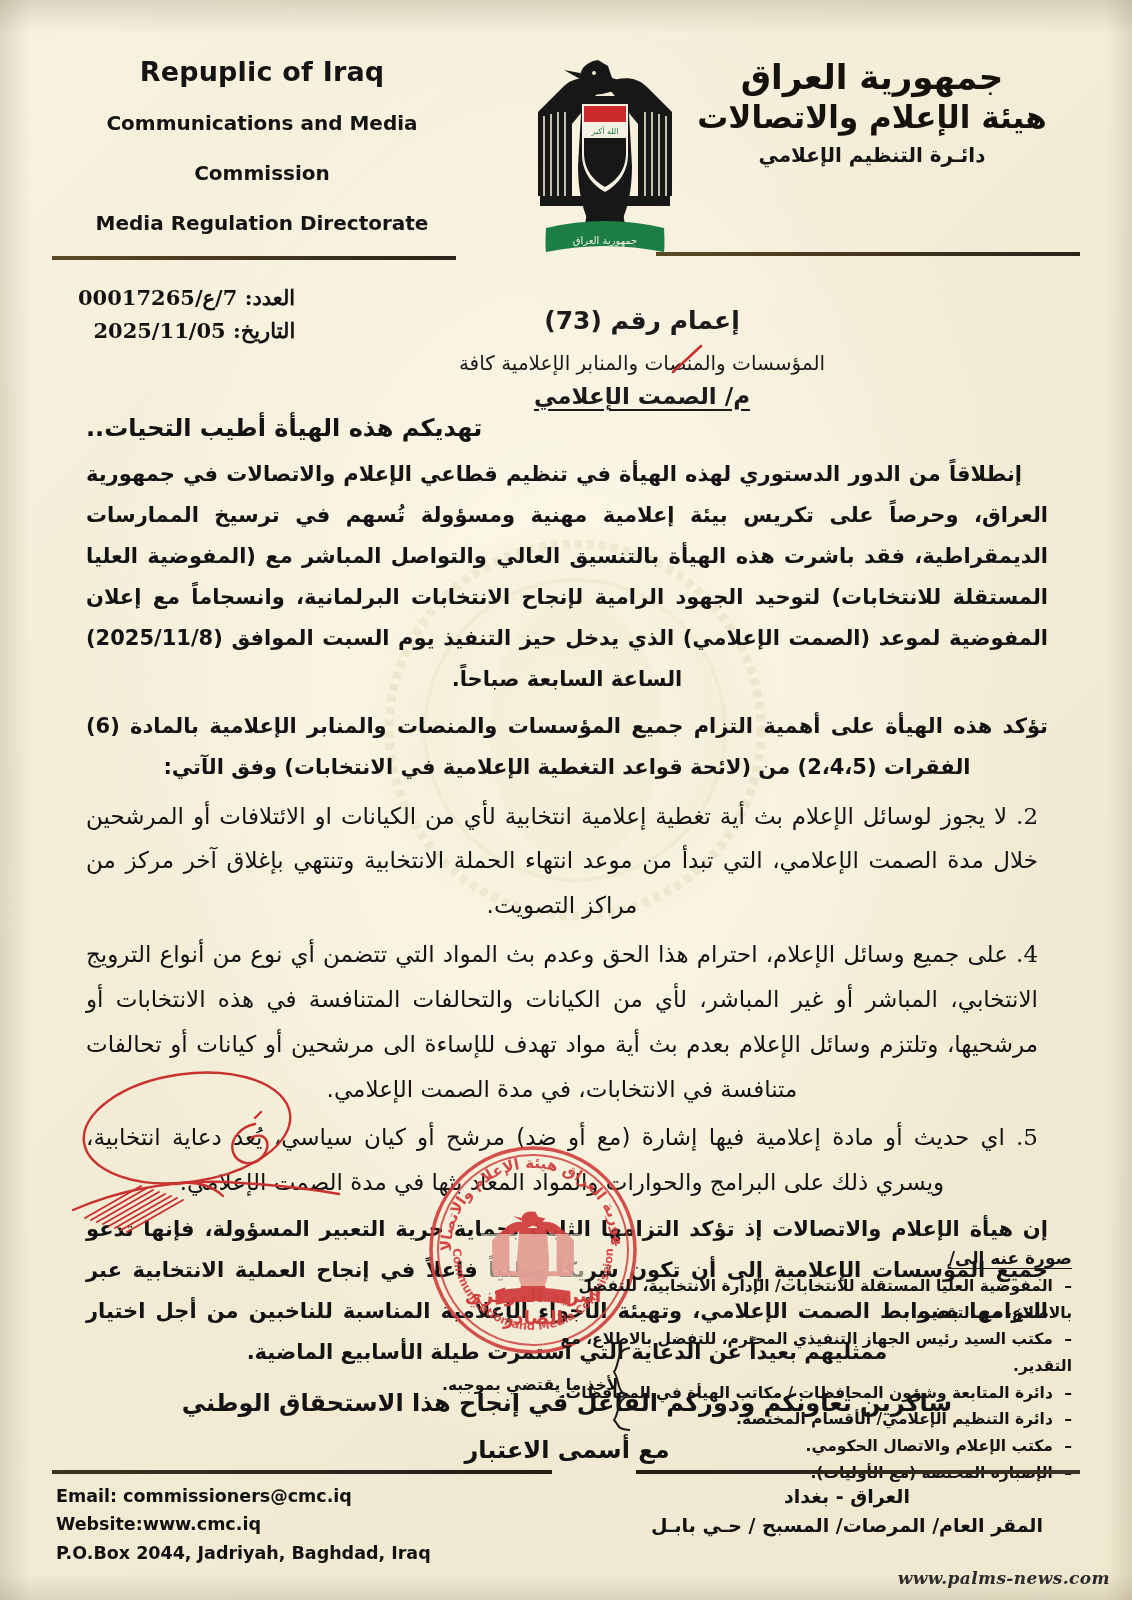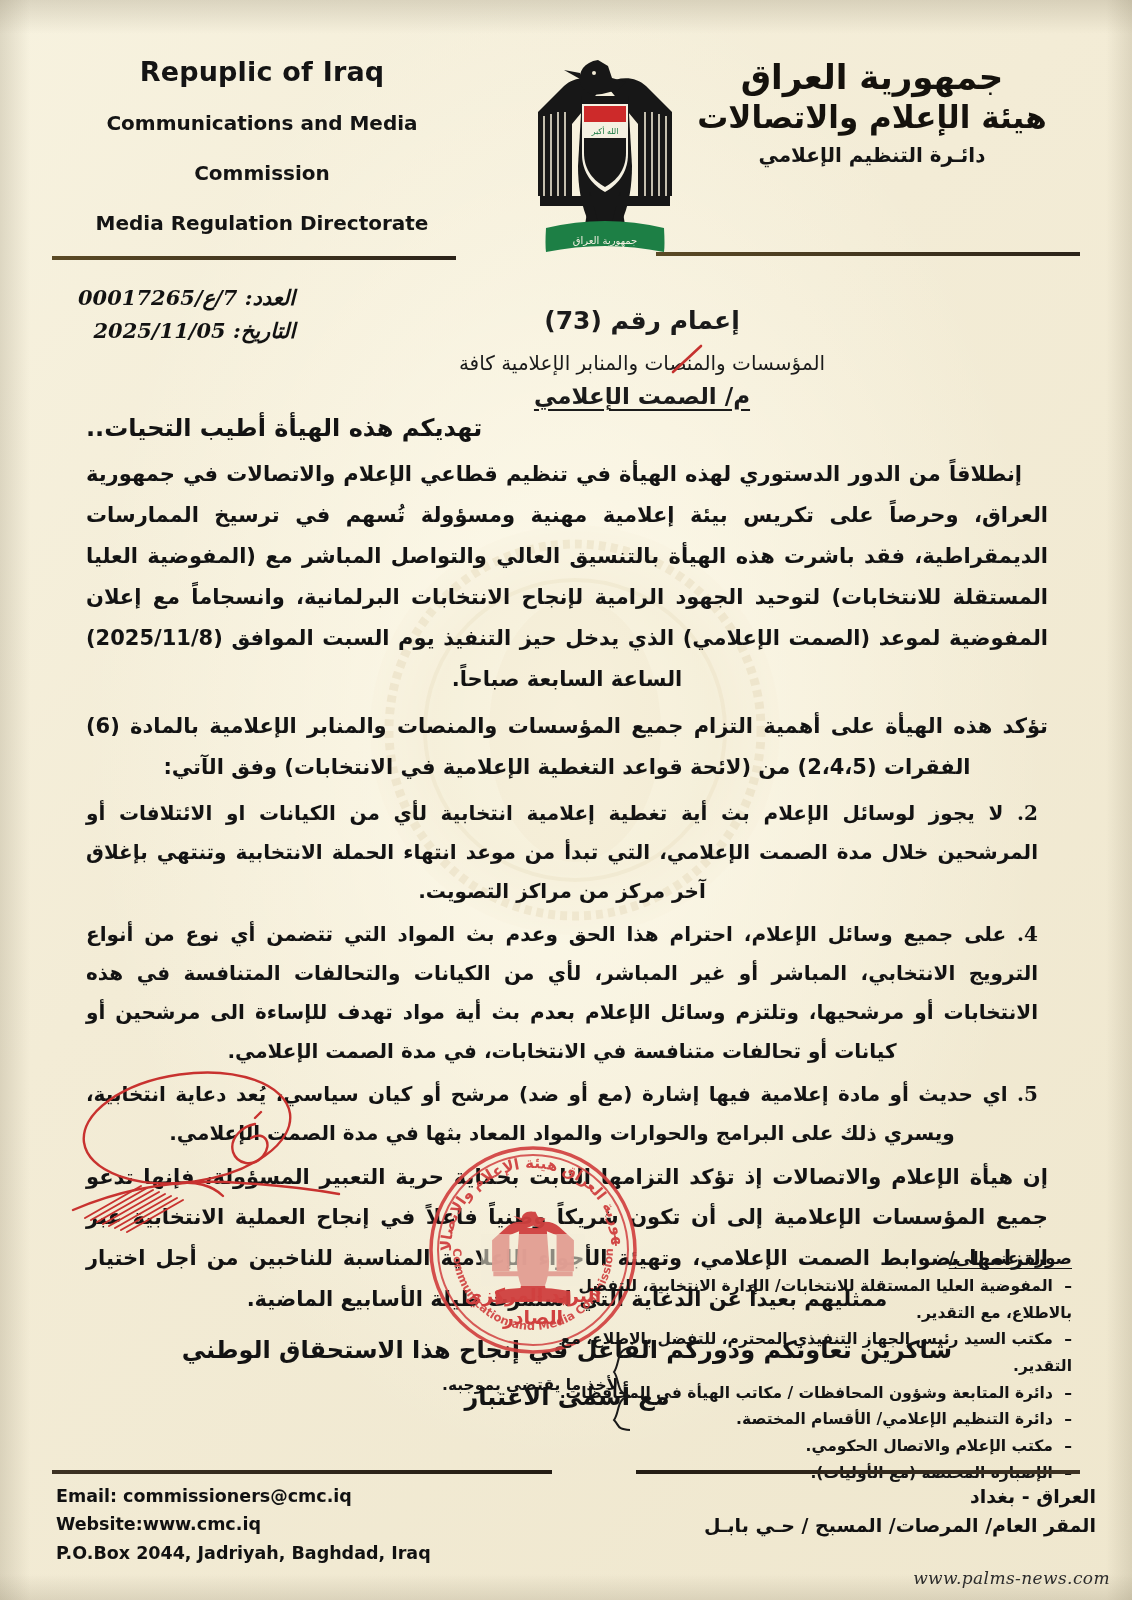--- a/index.html
+++ b/index.html
@@ -117,21 +117,20 @@
   .meta {
     position: absolute;
     left: 78px; top: 282px;
     direction: rtl;
     text-align: right;
     font-family: "DejaVu Serif", "Liberation Serif", serif;
     font-weight: bold;
     font-size: 21px;
     line-height: 1.55;
     color: #121212;
-    font-style: italic;
   }
 
   
   .title-block {
     position: absolute;
     right: 120px; top: 306px;
     width: 740px;
     direction: rtl;
     text-align: center;
   }
@@ -179,22 +178,22 @@
     font-size: 21px;
     font-weight: bold;
     line-height: 1.95;
     text-align: justify;
     text-align-last: center;
     letter-spacing: -.4px;
     margin-bottom: 6px;
   }
   .para.indent { text-indent: 26px; }
   .clause {
-    font-size: 20px;
-    font-weight: bold;
+    font-size: 23px;
+    font-weight: normal;
     line-height: 1.95;
     text-align: justify;
     text-align-last: center;
     letter-spacing: -.4px;
     margin-bottom: 4px;
     padding-right: 10px;
   }
   .clause-num {
     font-family: "DejaVu Serif", "Liberation Serif", serif;
   }
@@ -301,35 +300,36 @@
   .footer-en {
     position: absolute;
     left: 56px; top: 1482px;
     font-size: 17.5px;
     font-weight: bold;
     line-height: 1.62;
     color: #111;
   }
   .footer-ar {
     position: absolute;
-    right: 36px; top: 1482px;
-    direction: rtl;
+    right: 65px; top: 1482px;
+    direction: rtl;
+    text-align: center;
     width: 440px;
     font-size: 19px;
     font-weight: bold;
     line-height: 1.5;
     color: #111;
     letter-spacing: .6px;
   }
   .watermark {
     position: absolute;
     right: 22px; bottom: 12px;
     font-family: "DejaVu Serif", "Liberation Serif", serif;
     font-style: italic;
-    font-weight: normal;
+    font-weight: bold;
     font-size: 17px;
     color: #2b2b2b;
     letter-spacing: .4px;
   }
 
   
   .bg-seal {
     position: absolute;
     left: 360px; top: 430px;
     width: 430px; height: 700px;

